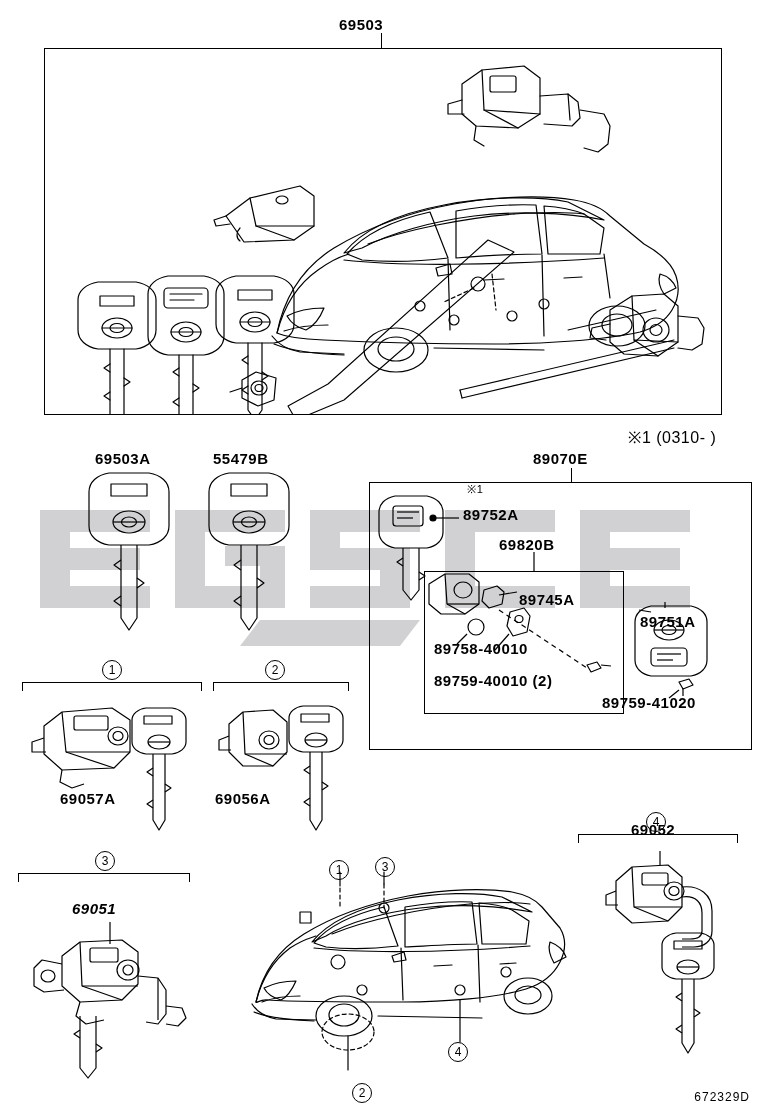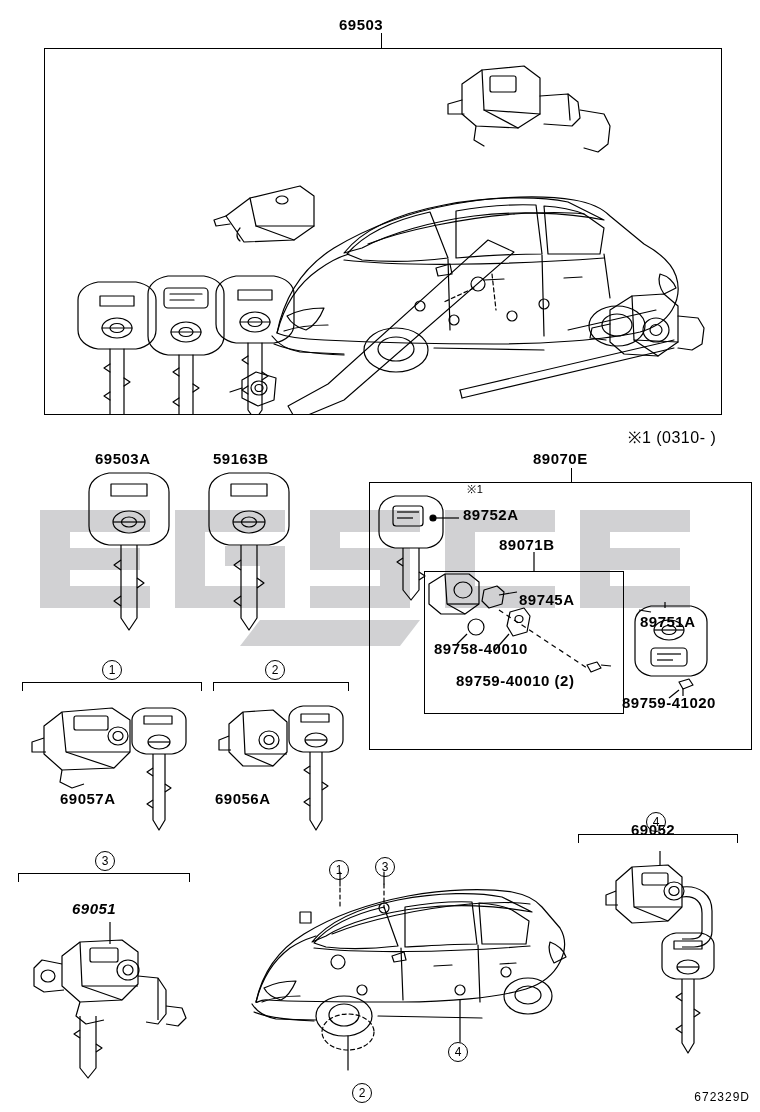--- a/index.html
+++ b/index.html
@@ -260,21 +260,21 @@
       <ellipse cx="54" cy="52" rx="16" ry="11"></ellipse>
       <ellipse cx="54" cy="52" rx="7.5" ry="5"></ellipse>
       <path d="M38 52 L70 52"></path>
       <path d="M46 75 L46 148 L54 160 L62 148 L62 75"></path>
       <path d="M46 90 L39 95 L46 100"></path>
       <path d="M62 108 L69 113 L62 118"></path>
       <path d="M46 126 L39 131 L46 136"></path>
     </g>
   </svg>
 
-  <div class="lbl" style="left:213px; top:450px;">59163B</div>
+  <div class="lbl" style="left:213px; top:450px;">55479B</div>
   <svg class="dg" style="left:195px; top:470px;" width="110" height="170" viewBox="0 0 110 170">
     <g fill="none" stroke="#000" stroke-width="1.2" stroke-linejoin="round">
       <path d="M14 22 C14 12 22 5 34 3 L74 3 C86 5 94 12 94 22 L94 56 C94 66 86 73 74 75 L34 75 C22 73 14 66 14 56 Z"></path>
       <path d="M36 14 L72 14 L72 26 L36 26 Z"></path>
       <ellipse cx="54" cy="52" rx="16" ry="11"></ellipse>
       <ellipse cx="54" cy="52" rx="7.5" ry="5"></ellipse>
       <path d="M38 52 L70 52"></path>
       <path d="M46 75 L46 148 L54 160 L62 148 L62 75"></path>
       <path d="M46 90 L39 95 L46 100"></path>
       <path d="M62 108 L69 113 L62 118"></path>
@@ -283,26 +283,26 @@
   </svg>
 
   <div class="lbl" style="left:533px; top:450px;text-align:center;">89070E</div>
   <div class="vline" style="left:571px; top:468px; height:14px;"></div>
   <div class="box" style="left:369px; top:482px; width:383px; height:268px;"></div>
 
   <div class="thinbox" style="left:424px; top:571px; width:200px; height:143px;"></div>
 
   <div class="lbl sm" style="left:467px; top:481px; font-size:11px; font-weight:normal;">※1</div>
   <div class="lbl" style="left:463px; top:506px;">89752A</div>
-  <div class="lbl" style="left:499px; top:536px;">89071B</div>
+  <div class="lbl" style="left:499px; top:536px;">69820B</div>
   <div class="lbl" style="left:519px; top:591px;">89745A</div>
   <div class="lbl" style="left:434px; top:640px;">89758-40010</div>
-  <div class="lbl" style="left:456px; top:672px;">89759-40010 (2)</div>
+  <div class="lbl" style="left:434px; top:672px;">89759-40010 (2)</div>
   <div class="lbl" style="left:640px; top:613px;">89751A</div>
-  <div class="lbl" style="left:622px; top:694px;">89759-41020</div>
+  <div class="lbl" style="left:602px; top:694px;">89759-41020</div>
 
   <svg class="dg" style="left:369px; top:482px;" width="383" height="268" viewBox="0 0 383 268">
     <g fill="none" stroke="#000" stroke-width="1.2" stroke-linejoin="round">
 
       <path d="M10 30 C10 22 16 16 26 14 L58 14 C68 16 74 22 74 30 L74 50 C74 58 68 64 58 66 L26 66 C16 64 10 58 10 50 Z"></path>
       <rect x="24" y="24" width="30" height="20" rx="3"></rect>
       <path d="M28 30 L50 30"></path>
       <path d="M28 36 L44 36"></path>
       <path d="M34 66 L34 108 L42 118 L50 108 L50 66"></path>
       <path d="M34 76 L28 80 L34 84"></path>

